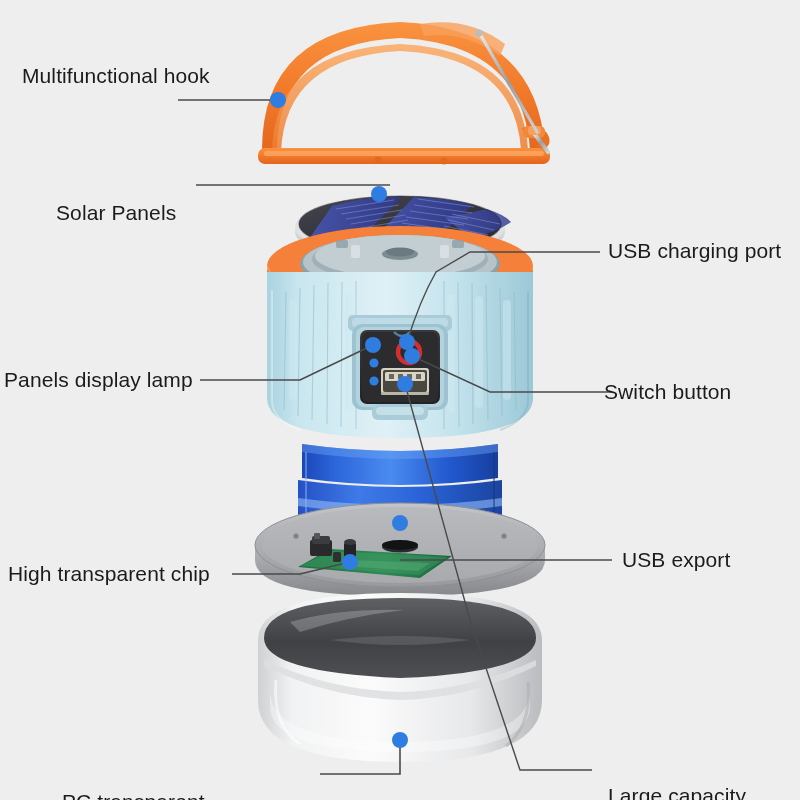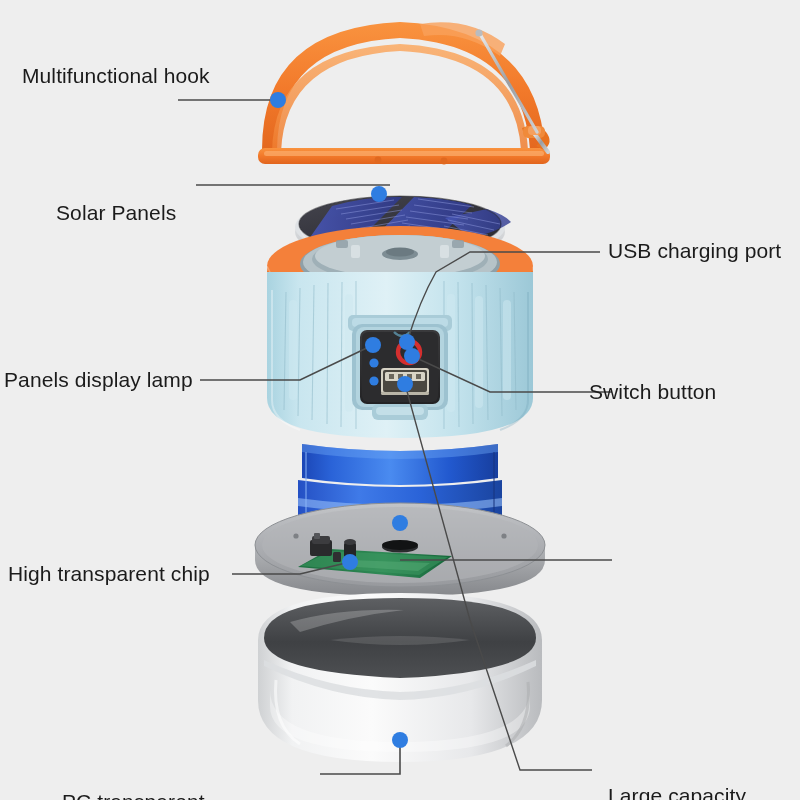--- a/index.html
+++ b/index.html
@@ -322,22 +322,23 @@
   </svg>
 
   <div class="lbl l" style="left:22px;  top:63px;">Multifunctional hook</div>
 
   <div class="lbl l" style="left:56px;  top:172px;margin-top:28px;">Solar Panels</div>
 
   <div class="lbl r" style="left:608px; top:238px;">USB charging port</div>
 
   <div class="lbl l" style="left:4px;   top:367px;">Panels display lamp</div>
 
-  <div class="lbl r" style="left:589px; top:379px;text-align:center;">Switch button</div>
-
+  <div class="lbl r" style="left:604px; top:379px;text-align:center;">Switch button</div>
+
+  <div class="lbl r" style="left:622px; top:547px;">USB export</div>
 
   <div class="lbl l" style="left:8px;   top:561px;">High transparent chip</div>
 
   <div class="lbl l" style="left:62px;  top:738px;">
     <div>PC transparent</div>
     
   </div>
 
   <div class="lbl r" style="left:608px; top:732px;">
     <div>Large capacity</div>

